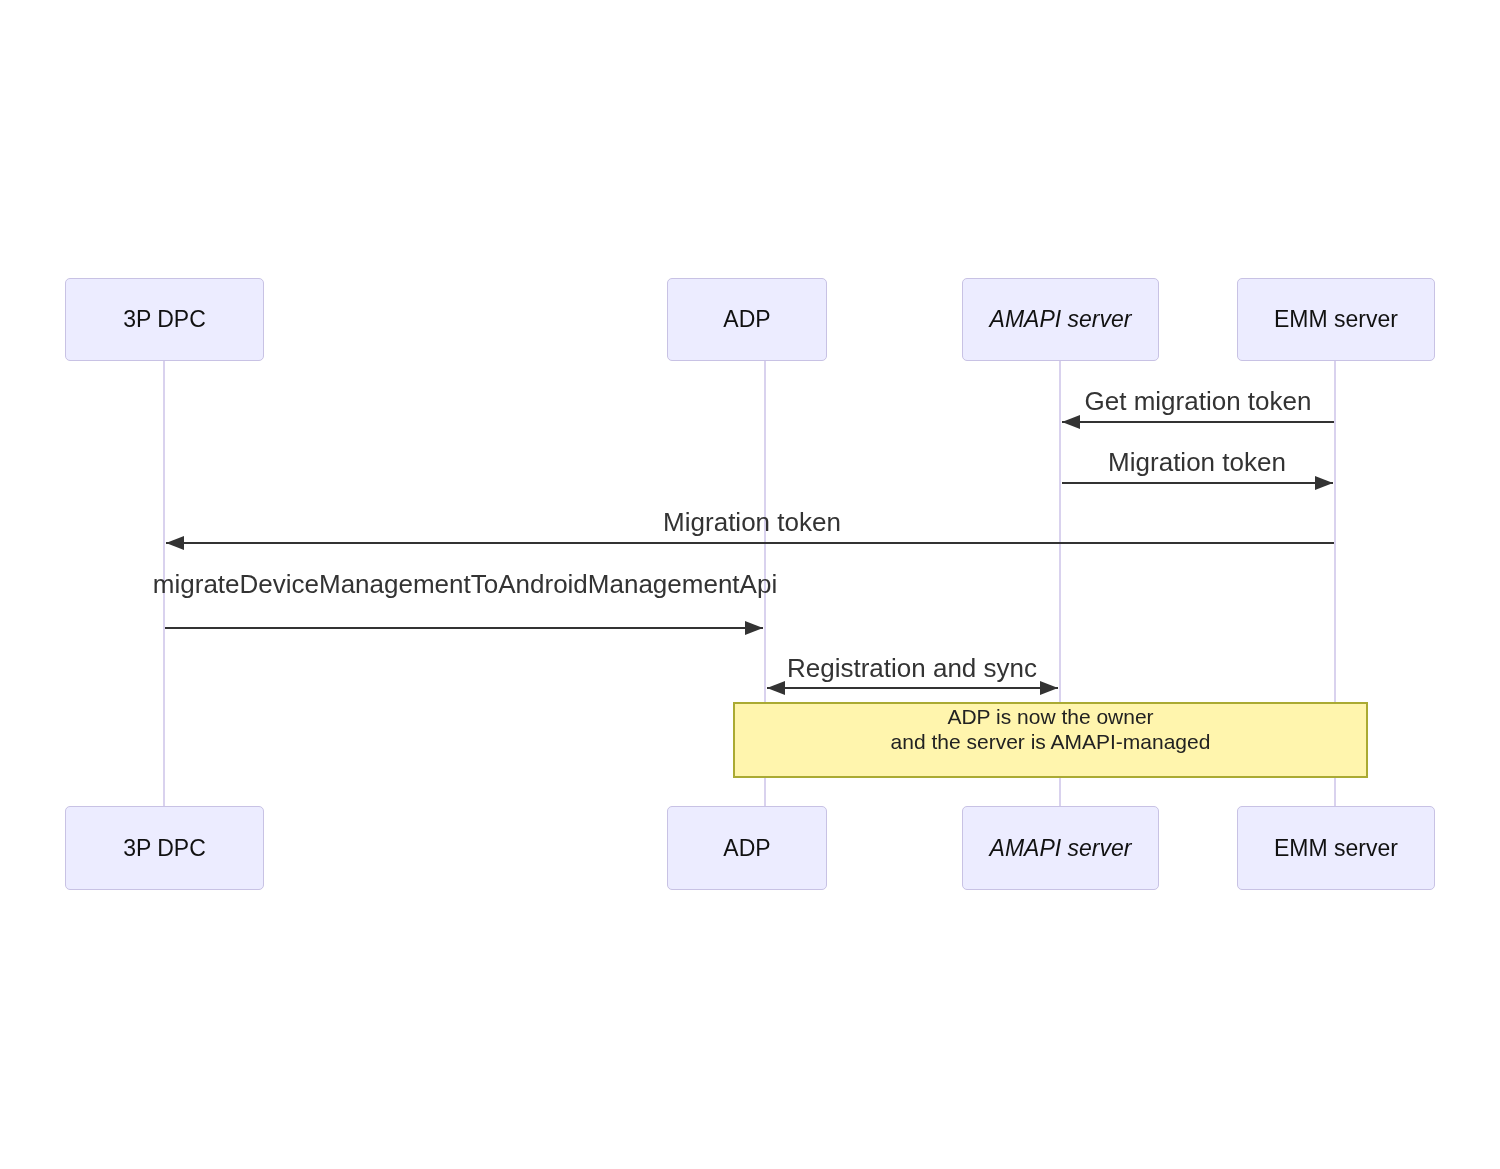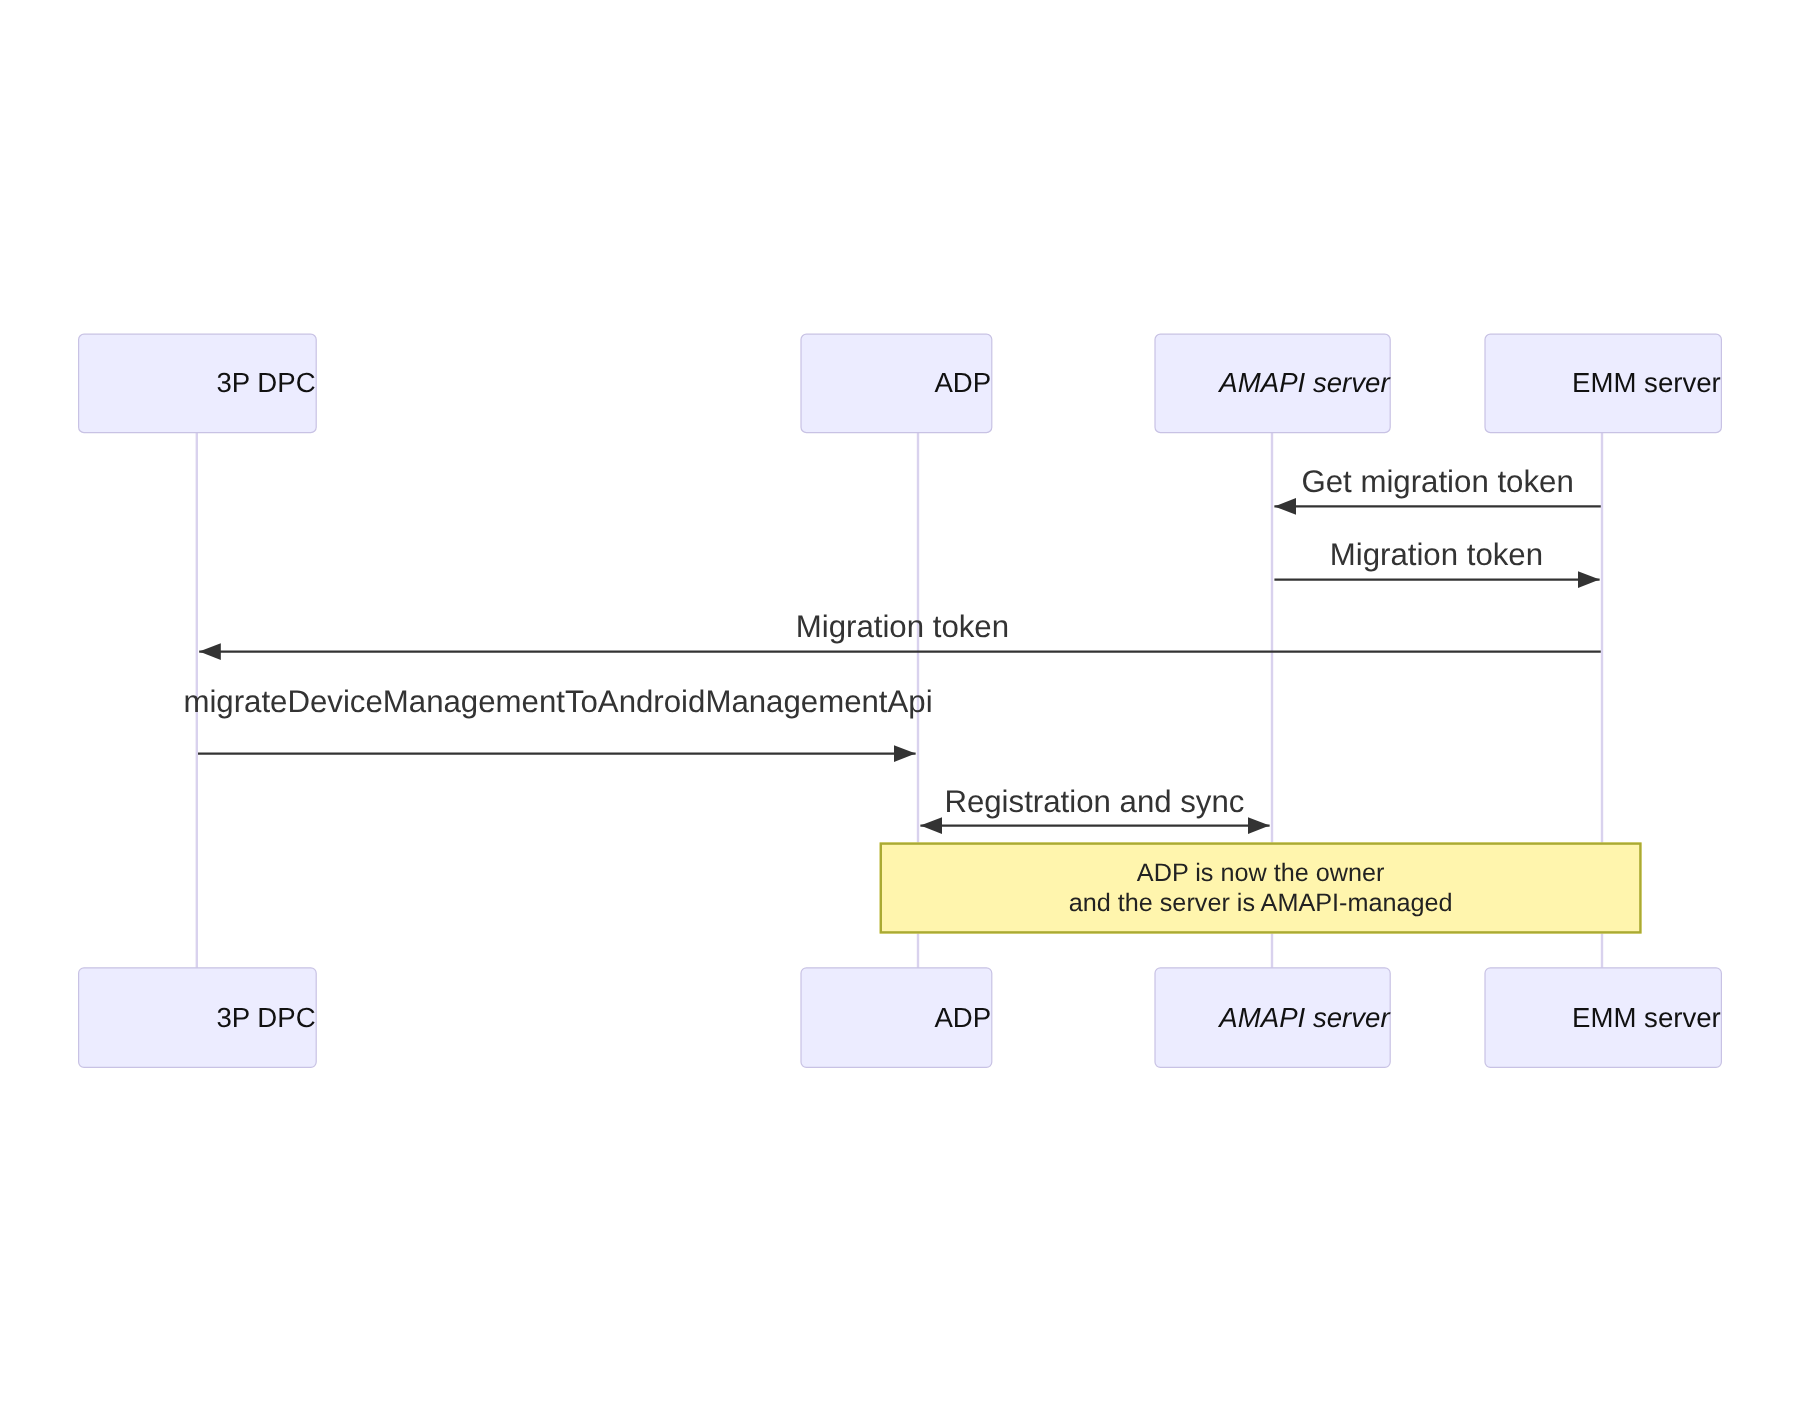--- a/index.html
+++ b/index.html
@@ -37,21 +37,21 @@
   .ll-4 { left: 1334px; }
   
   .actor {
     position: absolute;
     height: 83px;
     background: var(--actor-fill);
     border: 1px solid var(--actor-border);
     border-radius: 5px;
     display: flex;
     align-items: center;
-    justify-content: flex-end;
+    justify-content: center;
     font-size: 23px;
     color: var(--actor-text);
   }
   .row-top { top: 278px; }
   .row-bottom { top: 806px; height: 84px; }
   .a-1 { left: 65px;   width: 199px; }
   .a-2 { left: 667px;  width: 160px; }
   .a-3 { left: 962px;  width: 197px; font-style: italic; }
   .a-4 { left: 1237px; width: 198px; }
   
@@ -88,21 +88,21 @@
     position: absolute;
     left: 733px;
     top: 702px;
     width: 635px;
     height: 76px;
     background: var(--note-fill);
     border: 2px solid var(--note-border);
     display: flex;
     flex-direction: column;
     align-items: center;
-    justify-content: center;
+    justify-content: flex-start;
     font-size: 21px;
     line-height: 25px;
     color: #222222;
     text-align: center;
   }
 </style>
 </head>
 <body>
 
 <div class="diagram">

